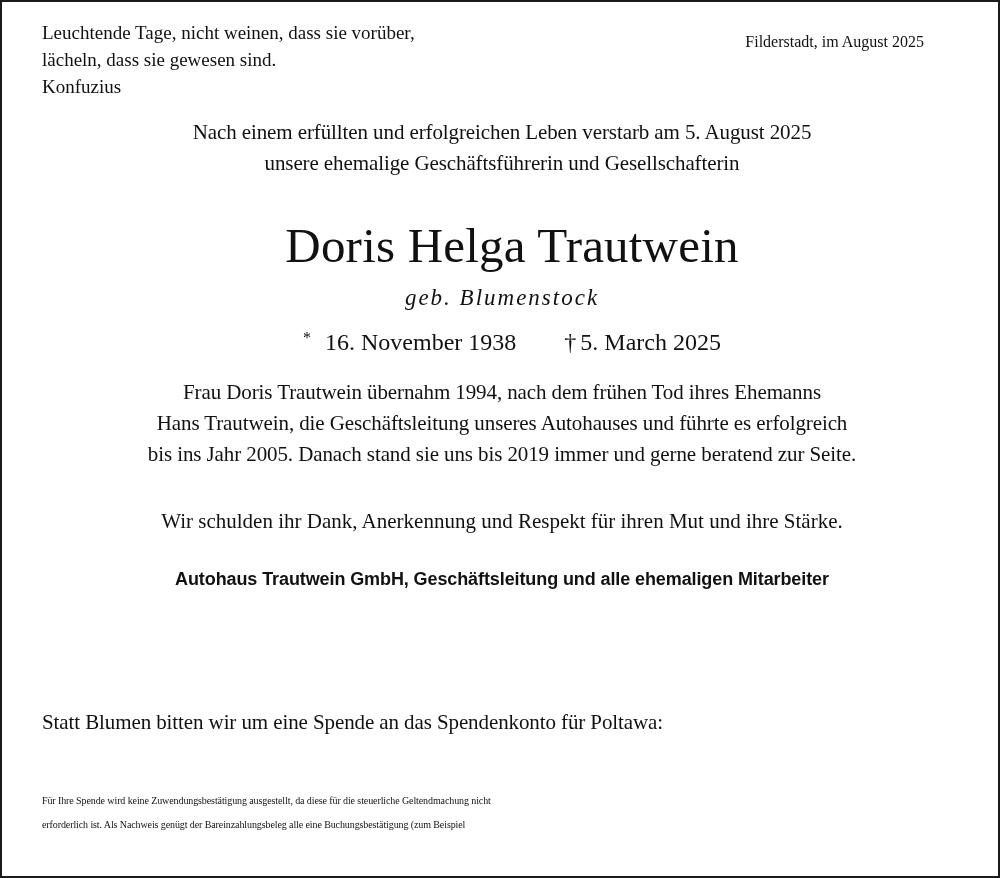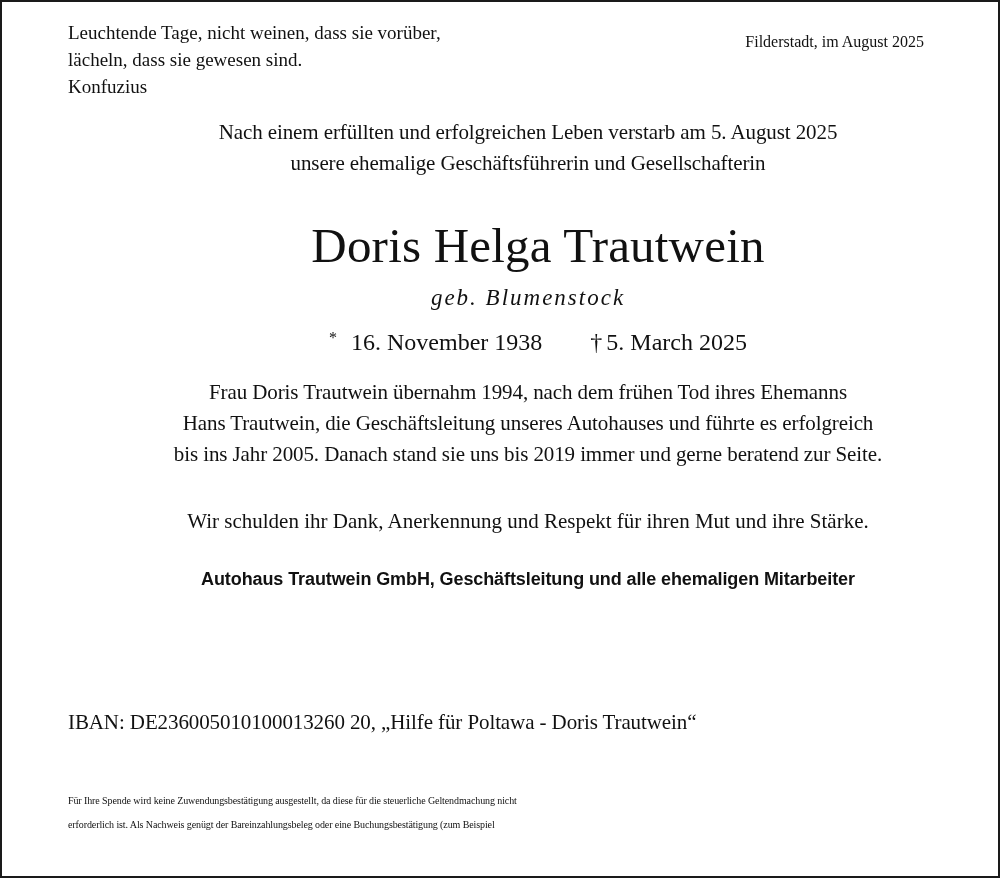--- a/index.html
+++ b/index.html
@@ -20,21 +20,20 @@
       left: 0;
       top: 0;
       width: 1000px;
       height: 878px;
       box-sizing: border-box;
       border: 2px solid #1a1a1a;
     }
     .abs {
       position: absolute;
       white-space: nowrap;
-      margin-left: 26px;
     }
     .motto {
       left: 40px;
       top: 17px;
       font-size: 19px;
       line-height: 27px;
     }
     .motto div { white-space: nowrap; }
     .place-date {
       right: 74px;
@@ -148,21 +147,21 @@
     <div>Hans Trautwein, die Geschäftsleitung unseres Autohauses und führte es erfolgreich</div>
     <div>bis ins Jahr 2005. Danach stand sie uns bis 2019 immer und gerne beratend zur Seite.</div>
   </div>
 
   <div class="abs center-block thanks">Wir schulden ihr Dank, Anerkennung und Respekt für ihren Mut und ihre Stärke.</div>
 
   <div class="abs center-block signature">Autohaus Trautwein GmbH, Geschäftsleitung und alle ehemaligen Mitarbeiter</div>
 
 
   <div class="abs left-block donation">
-    <div>IBAN: DE236005010100013260 20, „Hilfe für Poltawa - Doris Trautwein“</div>
+    <div>Statt Blumen bitten wir um eine Spende an das Spendenkonto für Poltawa:</div>
   </div>
 
   <div class="abs footnote">
     <div>Für Ihre Spende wird keine Zuwendungsbestätigung ausgestellt, da diese für die steuerliche Geltendmachung nicht</div>
-    <div>erforderlich ist. Als Nachweis genügt der Bareinzahlungsbeleg oder eine Buchungsbestätigung (zum Beispiel</div>
+    <div>erforderlich ist. Als Nachweis genügt der Bareinzahlungsbeleg alle eine Buchungsbestätigung (zum Beispiel</div>
   </div>
 
 </div>
 
 </body></html>

